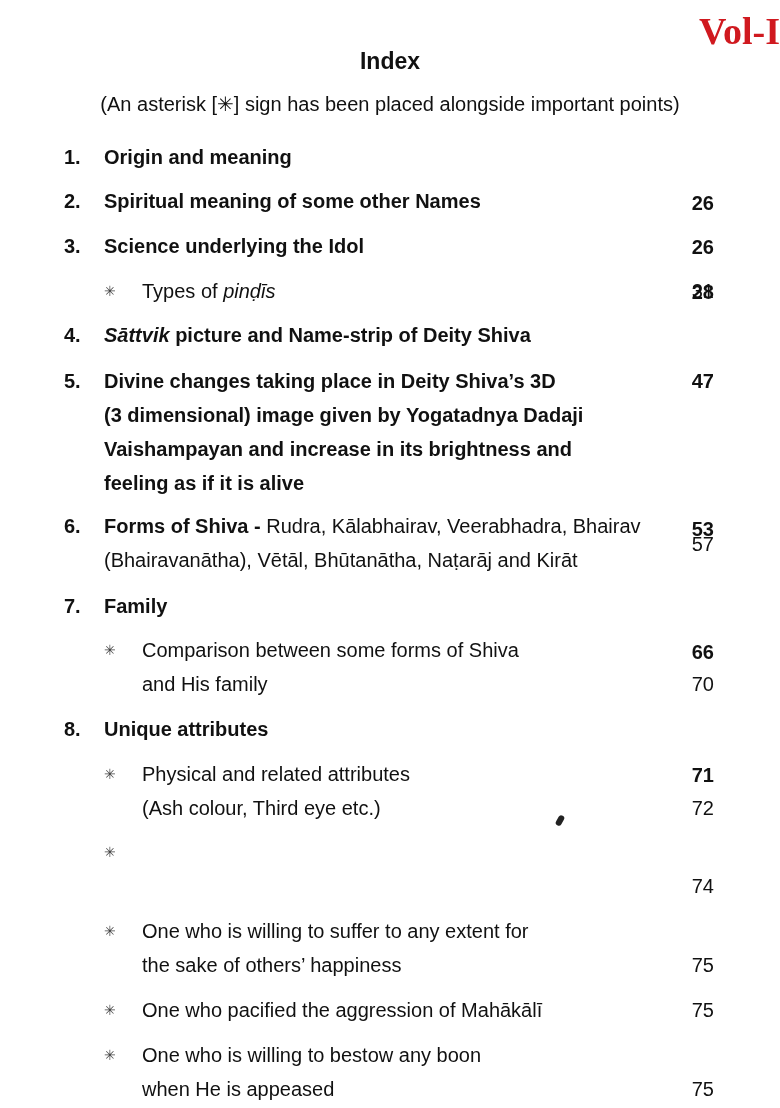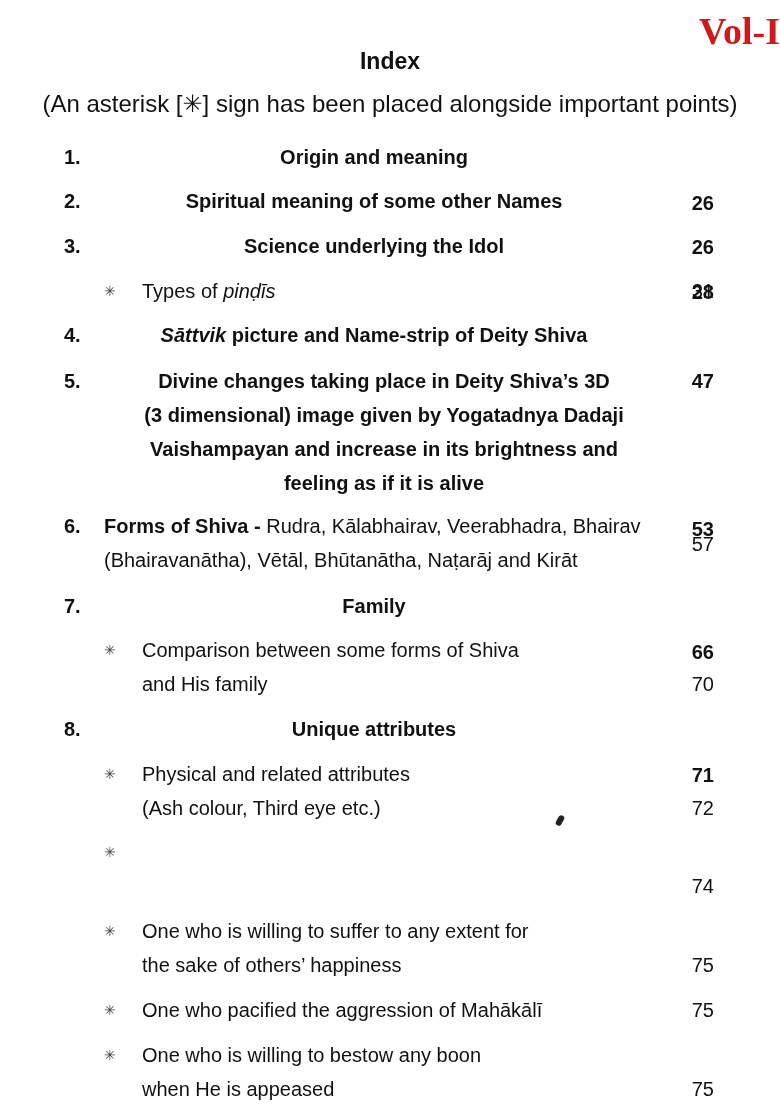--- a/index.html
+++ b/index.html
@@ -1,23 +1,23 @@
 <!DOCTYPE html>
 <html><head>
 <meta charset="utf-8">
 <style>
   html, body { margin:0; padding:0; background:#ffffff; }
   body { width:780px; height:1108px; position:relative; overflow:hidden; font-family:"Liberation Sans", sans-serif; color:#111; }
   .vol { position:absolute; top:10px; left:0; width:780px; text-align:right; font-family:"Liberation Serif", serif; font-weight:bold; font-size:38px; color:#d0191f; line-height:42px; }
   .idx { position:absolute; top:48px; left:0; width:780px; text-align:center; font-weight:bold; font-size:23px; line-height:26px; }
-  .note { position:absolute; top:91px; left:0; width:780px; text-align:center; font-size:24px; line-height:26px; }
+  .note { position:absolute; top:91px; left:0; width:780px; text-align:center; font-size:20px; line-height:26px; }
   .row { position:absolute; left:64px; width:650px; font-size:20px; line-height:34px; }
   .num { position:absolute; left:0; top:0; font-weight:bold; }
   .txt { position:absolute; left:40px; top:0; width:540px; }
-  .b { font-weight:bold;text-align:center; }
+  .b { font-weight:bold; }
   .pg { position:absolute; right:0; font-size:20px; line-height:34px; }
   .pg.b { font-weight:bold;margin-top:46px; }
   .star { position:absolute; left:40px; top:0; font-size:14px; color:#444; }
   .sub { position:absolute; left:78px; top:0; width:480px; }
   .mark { position:absolute; left:557px; top:815px; width:6px; height:11px; background:#222; transform:rotate(30deg); border-radius:3px; }
 </style>
 </head>
 <body>
 
 <div class="vol">Vol-I</div>

